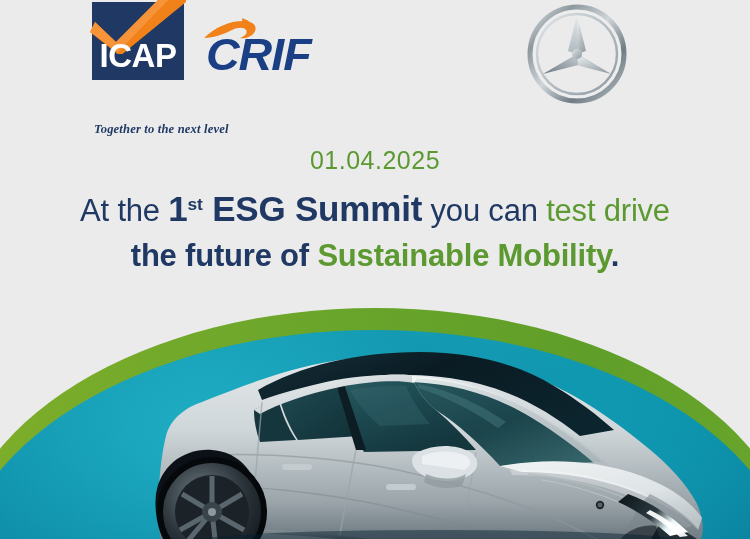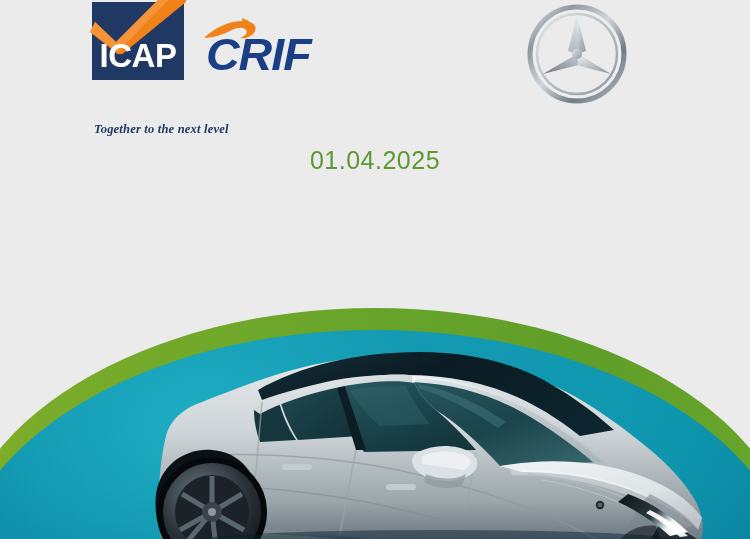--- a/index.html
+++ b/index.html
@@ -297,20 +297,24 @@
         <path d="M50 50 L84 70 L49 61 Z" fill="url(#fA)"></path>
         <path d="M50 50 L16 70 L46 57 Z" fill="url(#fC)"></path>
         <path d="M50 50 L16 70 L51 61 Z" fill="url(#fB)"></path>
         <circle cx="50" cy="50" r="5" fill="url(#innerG)"></circle>
       </svg>
     </div>
   </div>
 
   <div class="headline-wrap">
     <div class="event-date">01.04.2025</div>
+    <div class="headline">
+      <span class="hl-line"><span class="t-navy">At the </span><span class="hl-big t-navy">1</span><span class="hl-big t-navy sup-st">st</span><span class="hl-big t-navy"> ESG Summit</span><span class="t-navy"> you can </span><span class="t-green">test drive</span></span>
+      <span class="hl-line"><span class="t-navy t-bold">the future of </span><span class="t-green-b">Sustainable Mobility</span><span class="t-navy t-bold">.</span></span>
+    </div>
   </div>
 
   <div class="scene">
     <div class="scene-clip">
 
       <div class="arc-green"></div>
 
       <div class="arc-teal">
         <div class="teal-inner-glow"></div>
 

